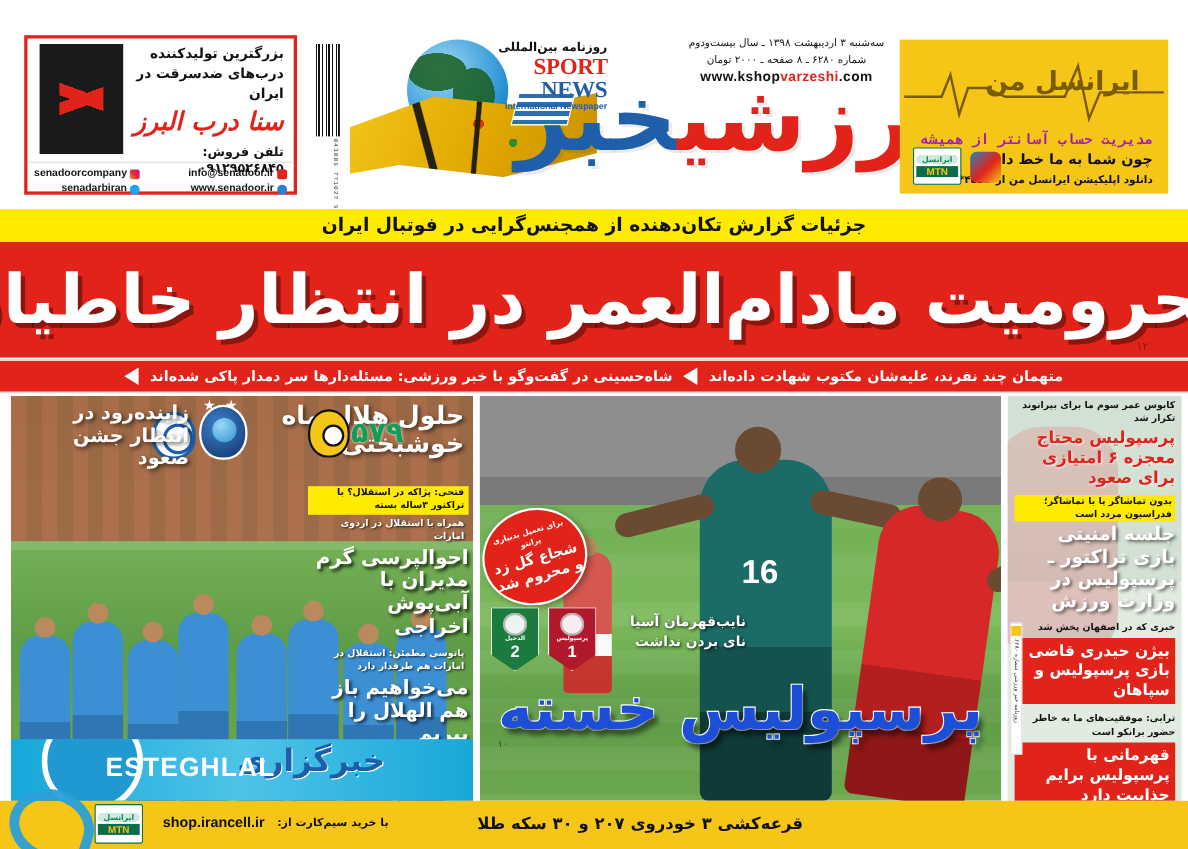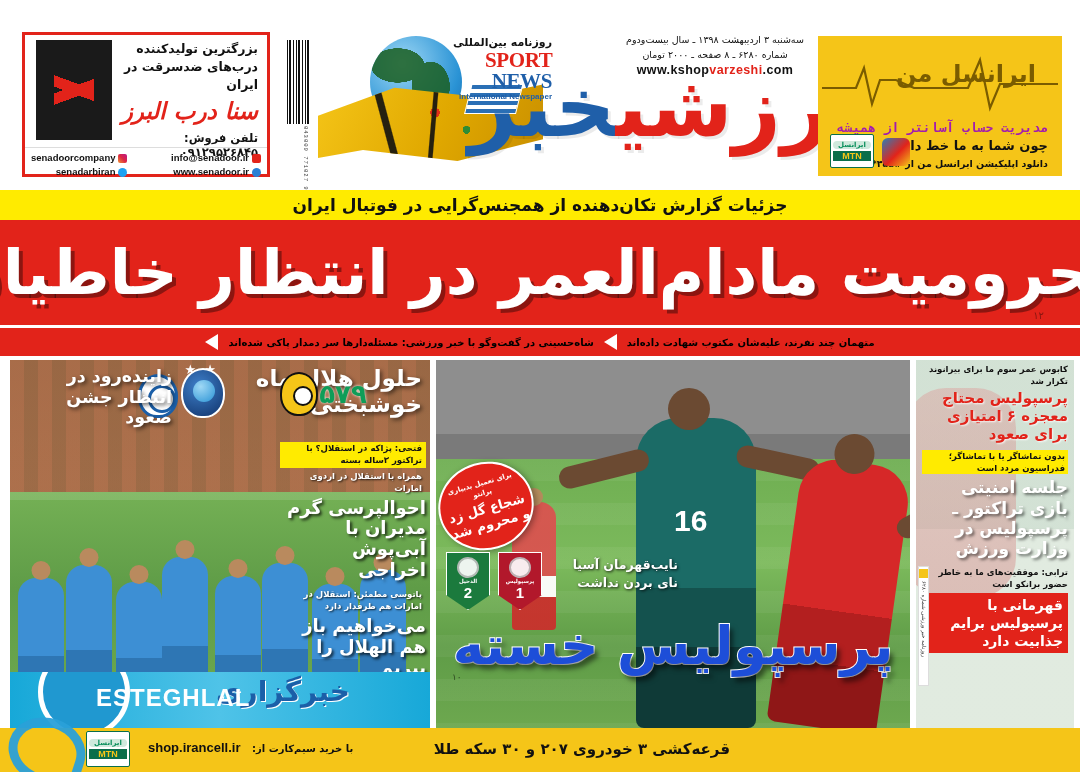--- a/index.html
+++ b/index.html
@@ -184,21 +184,21 @@
   }
   .hl-mark { position: absolute; bottom: 4px; right: 36px; font-size: 10px; color: rgba(0,0,0,.4); }
 
   
   .sub-strip {
     position: absolute; top: 307px; left: 0; width: 1080px; height: 30px;
     background: #e2231a; display: flex; flex-direction: row; align-items: center;
     justify-content: center; gap: 10px; padding: 0 10px;
     border-top: 1px solid #fff; border-bottom: 1px solid #fff;
   }
-  .sub-strip .txt { font-size: 10px; font-weight: bold; color: #000000; white-space: nowrap; }
+  .sub-strip .txt { font-size: 13px; font-weight: bold; color: #ffffff; white-space: nowrap; }
   .arrow-l {
     width: 0; height: 0; border-top: 8px solid transparent; border-bottom: 8px solid transparent;
     border-right: 13px solid #fff; flex: 0 0 auto;
   }
 
   
   .content { position: absolute; top: 340px; left: 0; width: 1080px; height: 368px; }
 
   
   .col-left {
@@ -709,20 +709,24 @@
       <div class="ritem">
         <div class="rk">کابوس عمر سوم ما برای بیرانوند تکرار شد</div>
         <div class="rt-red">پرسپولیس محتاج معجزه ۶ امتیازی برای صعود</div>
       </div>
 
       <div class="ritem">
         <div class="rk yellow">بدون تماشاگر یا با تماشاگر؛ فدراسیون مردد است</div>
         <div class="rt-white">جلسه امنیتی بازی تراکتور ـ پرسپولیس در وزارت ورزش</div>
       </div>
 
+      <div class="ritem">
+        <div class="rk">خبری که در اصفهان پخش شد</div>
+        <div class="rt-box">بیژن حیدری قاضی بازی پرسپولیس و سپاهان</div>
+      </div>
 
       <div class="ritem">
         <div class="rk">ترابی: موفقیت‌های ما به خاطر حضور برانکو است</div>
         <div class="rt-box">قهرمانی با پرسپولیس برایم جذابیت دارد</div>
       </div>
 
       <div class="rail">
         <div class="sq"></div>
         <div class="vtxt">روزنامه خبر ورزشی شماره ۶۲۸۰</div>
       </div>

